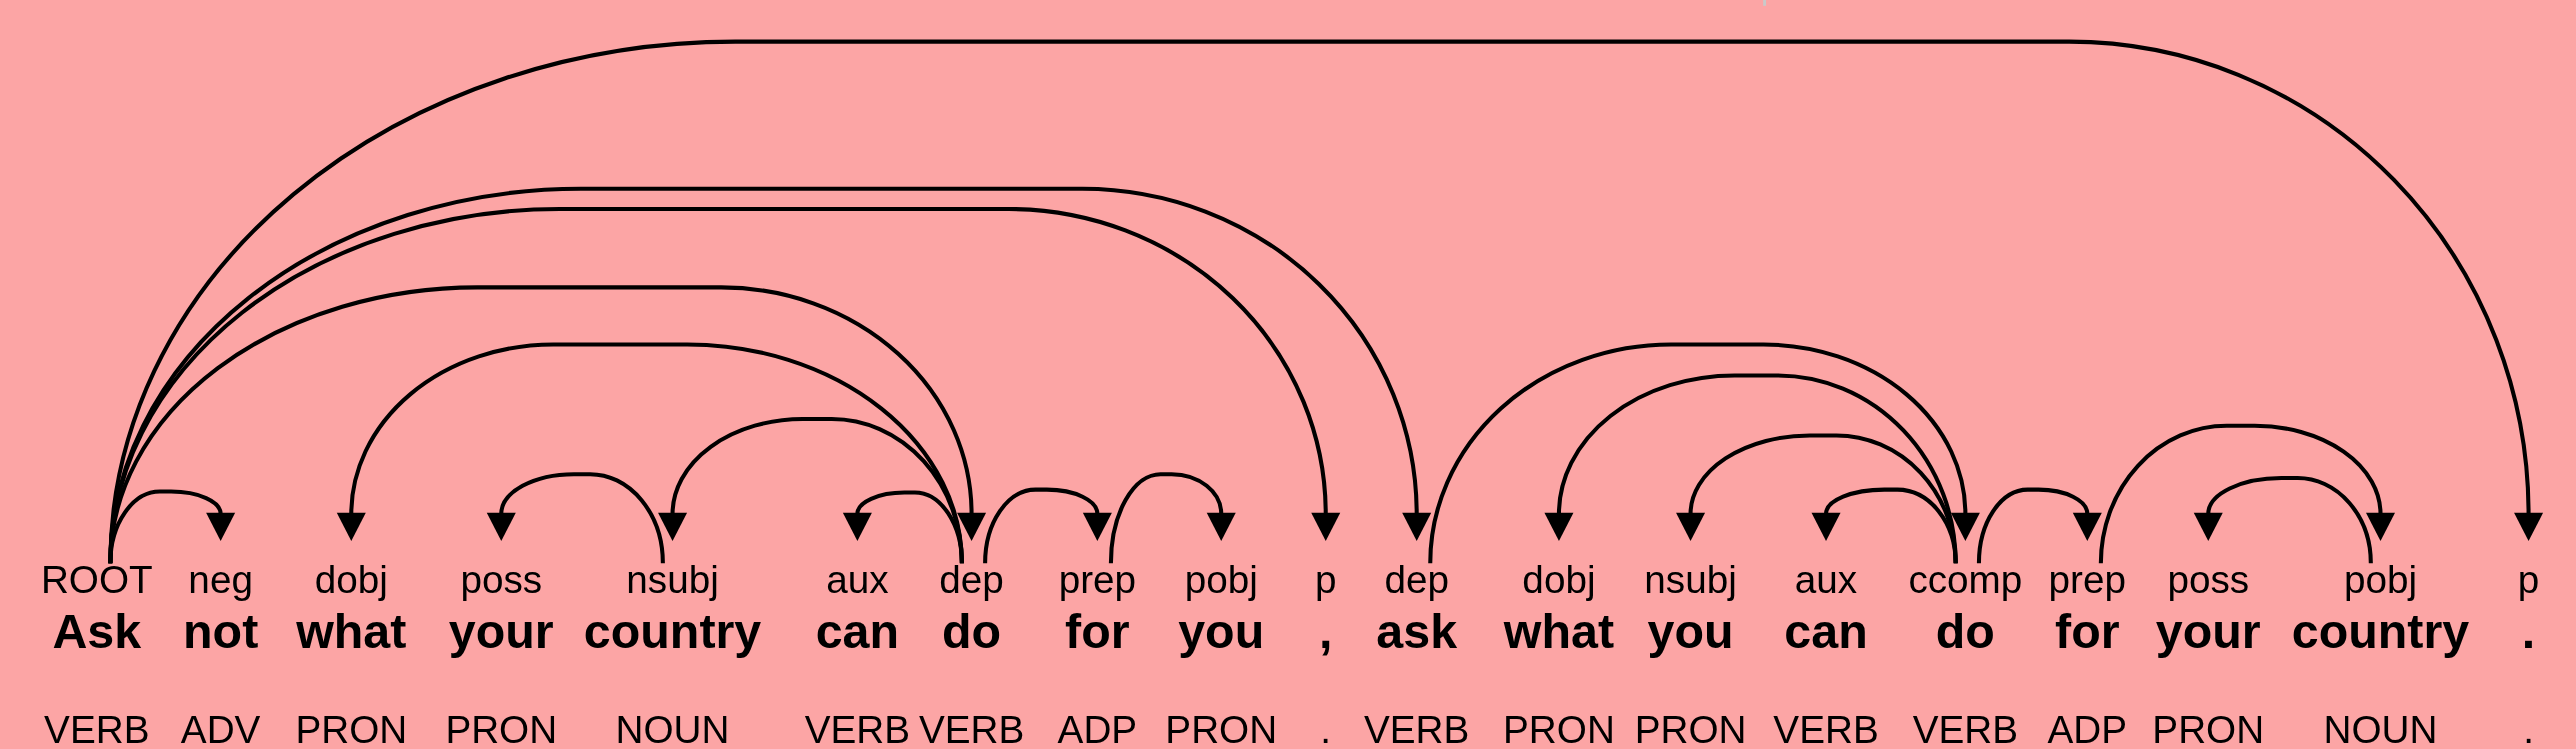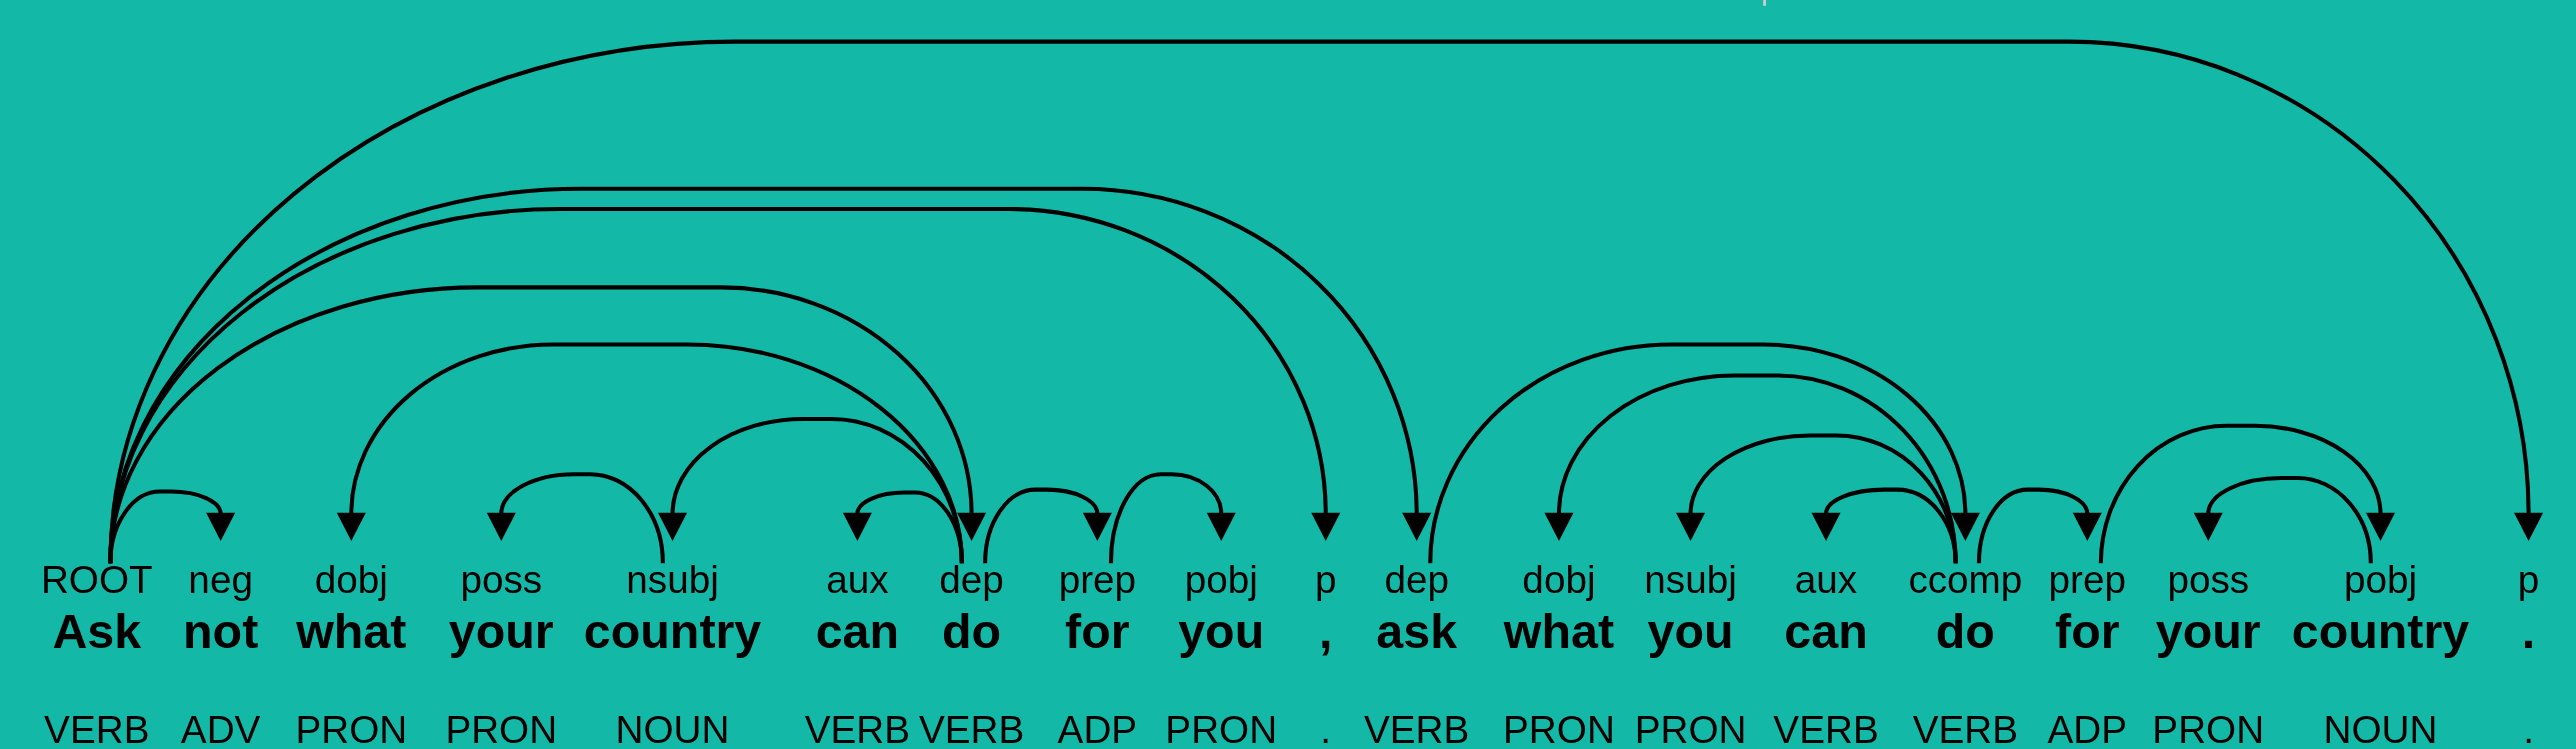--- a/index.html
+++ b/index.html
@@ -2,21 +2,21 @@
 <html><head>
 <meta charset="utf-8">
 <style>
   html, body {
     margin: 0;
     padding: 0;
     background: #ffffff;
   }
   .diagram-wrap {
     width: 100%;
-    background: #14b8a6;
+    background: #fca5a5;
   }
   svg {
     display: block;
     width: 100%;
     height: auto;
   }
   .dep-label {
     font-family: "Liberation Sans", sans-serif;
     font-size: 40px;
     font-weight: 400;

